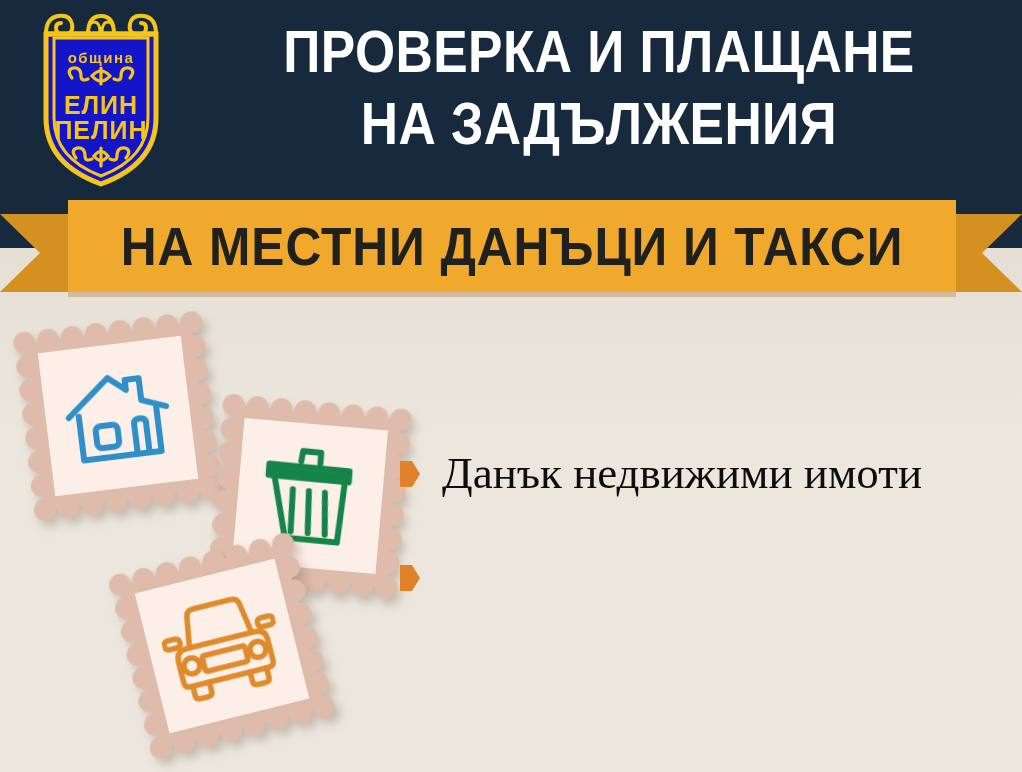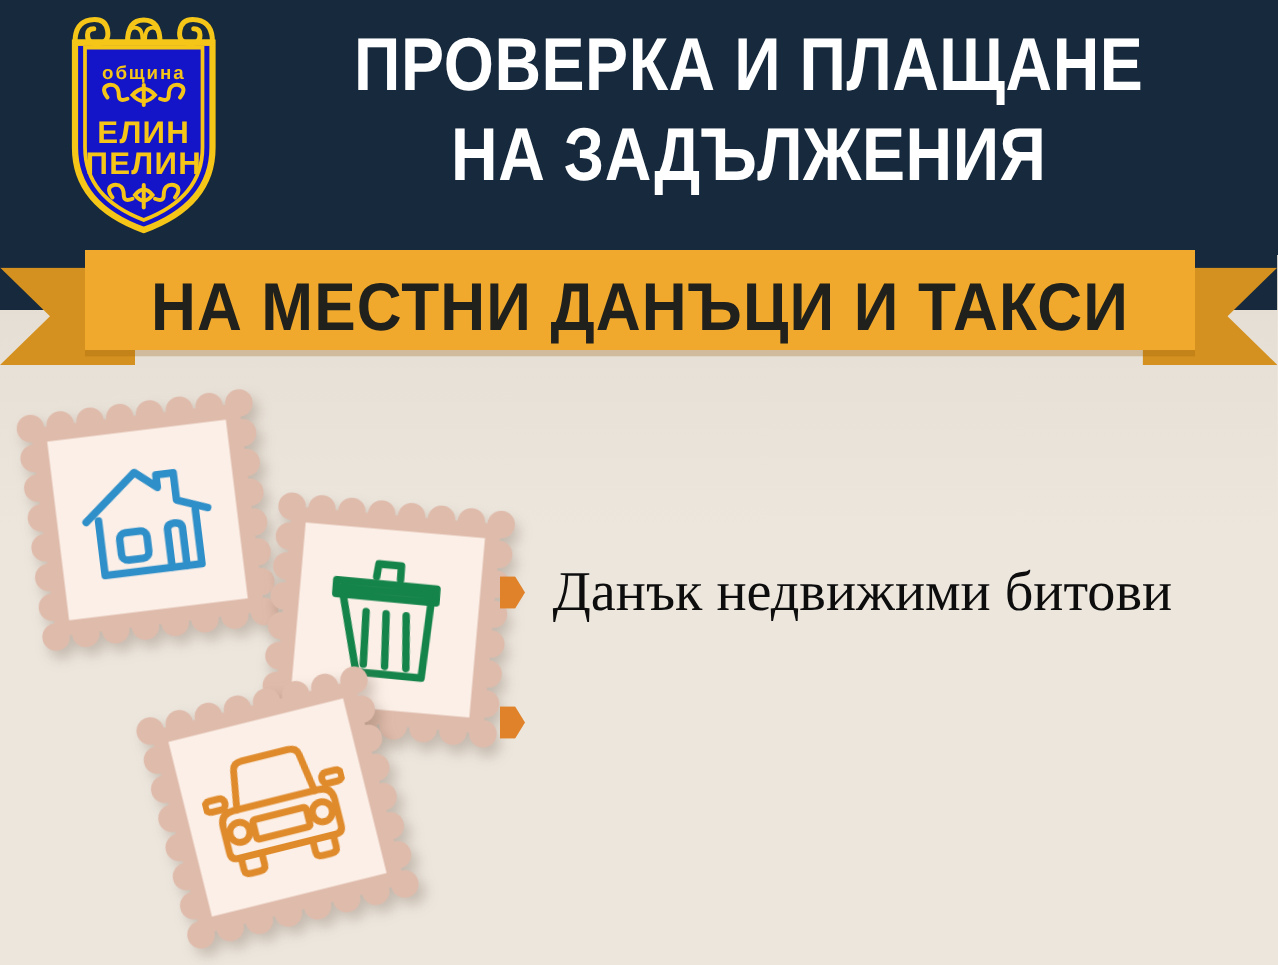--- a/index.html
+++ b/index.html
@@ -32,21 +32,21 @@
     font-size:60px;
     line-height:72px;
     letter-spacing:0.5px;
     transform:scaleX(0.86);
     transform-origin:center top;
     white-space:pre-line;
   }
 
   
   .logo{
-    position:absolute;left:38px;top:8px;
+    position:absolute;left:24px;top:8px;
     width:154px;height:182px;
     z-index:7;
   }
   .logo svg{display:block;}
 
   
   .ribbon{position:absolute;left:0;top:196px;width:1022px;height:104px;z-index:6;}
   .ribbon-tail{
     position:absolute;top:18px;height:78px;
     background:#d4911f;
@@ -58,21 +58,21 @@
   .ribbon-tail.right{
     right:0;width:108px;
     clip-path:polygon(0 0, 108px 0, 68px 39px, 108px 78px, 0 78px);
   }
   .ribbon-fold{
     position:absolute;top:8px;height:12px;background:#b37a17;opacity:.55;
   }
   .ribbon-fold.left{left:68px;width:26px;}
   .ribbon-fold.right{right:68px;width:26px;}
   .ribbon-main{
-    position:absolute;left:68px;top:4px;width:888px;height:80px;
+    position:absolute;left:68px;top:4px;width:888px;height:92px;
     background:#f0a92c;
     box-shadow:0 5px 0 rgba(150,96,10,.28);
   }
   .ribbon-text{
     position:absolute;left:0;top:0;width:888px;height:92px;
     display:flex;align-items:center;justify-content:center;
     color:#20201c;
     font-family:"Liberation Sans", sans-serif;
     font-weight:700;
     font-size:54px;
@@ -333,21 +333,21 @@
         <path d="M20 82 L20 92 Q20 96 25 96 L32 96 Q37 96 37 92 L37 82"></path>
         <path d="M79 82 L79 92 Q79 96 84 96 L91 96 Q96 96 96 92 L96 82"></path>
       </svg>
     </div>
   </div>
 
   <div class="bullets">
 
     <div class="bullet-row">
       <span class="bullet-marker"></span>
-      <span class="bullet-label">Данък недвижими битови</span>
+      <span class="bullet-label">Данък недвижими имоти</span>
     </div>
 
     <div class="bullet-row">
       <span class="bullet-marker"></span>
     </div>
 
 
   </div>
 
 </div>

